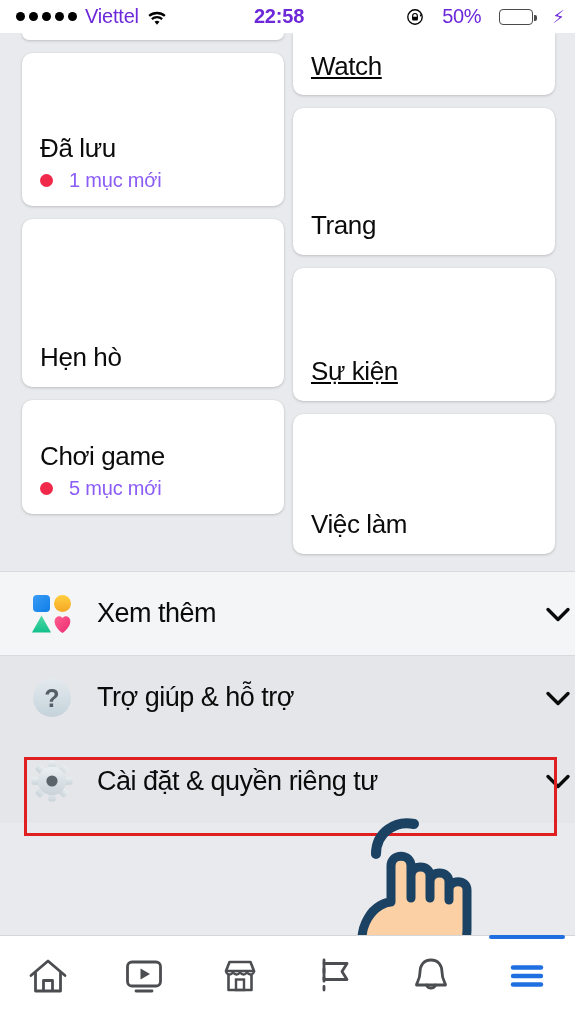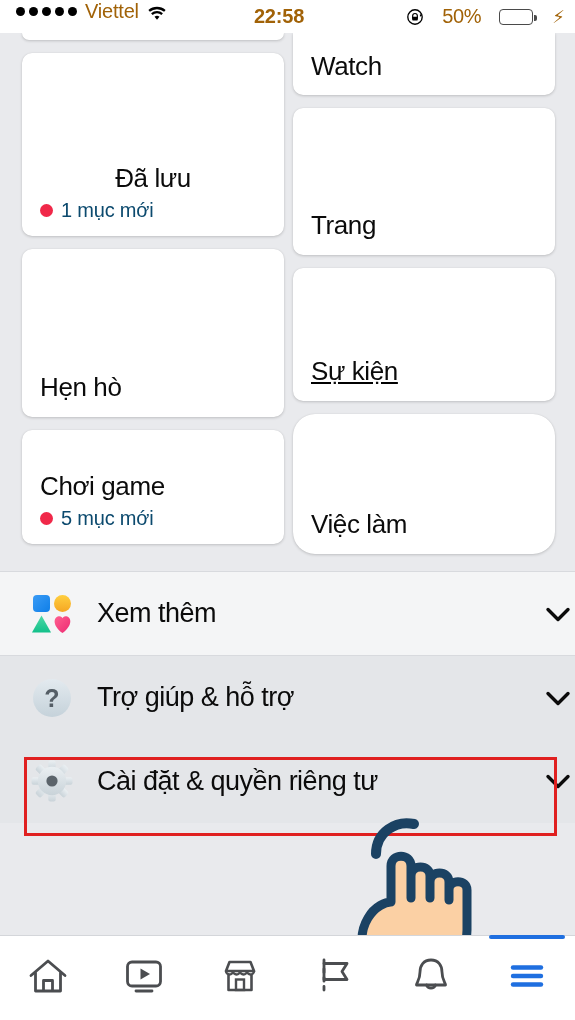--- a/index.html
+++ b/index.html
@@ -14,24 +14,24 @@
     width: 575px; height: 1020px;
     background: #e9eaed;
     overflow: hidden;
   }
 
   
   #statusbar {
     position: absolute; top: 0; left: 0;
     width: 575px; height: 33px;
     background: #ffffff;
-    display: flex; align-items: flex-start;
+    display: flex; align-items: center;
     z-index: 40;
     font-size: 20px;
-    color: #a16207;
+    color: #6d28d9;
   }
   .sb-left { display: flex; align-items: center; padding-left: 16px; gap: 8px; }
   .sb-dots { display: flex; gap: 4px; align-items: center; }
   .sb-dot { width: 9px; height: 9px; border-radius: 50%; background: #000; }
   .sb-carrier { font-size: 20px; letter-spacing: -0.2px; }
   .sb-wifi { display: inline-block; width: 20px; height: 16px; }
   .sb-center {
     position: absolute; left: 0; right: 17px; top: 0; height: 33px;
     display: flex; align-items: center; justify-content: center;
     font-size: 20px; font-weight: bold; letter-spacing: -0.2px;
@@ -83,24 +83,24 @@
     justify-content: flex-end;
     margin-bottom: 13px;
   }
   .card-title {
     font-size: 26px;
     color: #0b0b0b;
     letter-spacing: -0.4px;
     line-height: 1.15;
   }
   .card-sub {
-    display: flex; align-items: center; gap: 8px;
+    display: flex; align-items: center; gap: 16px;
     margin-top: 5px;
     font-size: 20px;
-    color: #0c4a6e;
+    color: #8b5cf6;
     letter-spacing: -0.2px;
   }
   .red-dot { width: 13px; height: 13px; border-radius: 50%; background: #f02849; flex: none; }
 
   
   #list { position: absolute; left: 0; width: 575px; }
   .row {
     position: relative;
     display: flex; align-items: center;
     height: 84px;
@@ -204,21 +204,21 @@
   </div>
 
   <div id="content">
 
     <div id="grid">
 
       <div class="col col-left">
 
         <div class="card" style="height:7px; margin-bottom:13px; padding:0; border-radius:0 0 10px 10px;"></div>
 
-        <div class="card" style="height:183px;text-align:center;">
+        <div class="card" style="height:153px;">
           <div class="card-title">Đã lưu</div>
           <div class="card-sub">
             <span class="red-dot"></span>
             <span>1 mục mới</span>
           </div>
         </div>
 
         <div class="card" style="height:168px;">
           <div class="card-title">Hẹn hò</div>
         </div>
@@ -227,33 +227,33 @@
           <div class="card-title">Chơi game</div>
           <div class="card-sub">
             <span class="red-dot"></span>
             <span>5 mục mới</span>
           </div>
         </div>
       </div>
 
       <div class="col col-right">
 
-        <div class="card" style="height:62px; border-radius:0 0 10px 10px; padding-bottom:13px;">
+        <div class="card" style="height:62px; border-radius:0 0 10px 10px; padding-bottom:13px;text-decoration:underline;">
           <div class="card-title">Watch</div>
         </div>
 
         <div class="card" style="height:147px;">
           <div class="card-title">Trang</div>
         </div>
 
         <div class="card" style="height:133px;text-decoration:underline;">
           <div class="card-title">Sự kiện</div>
         </div>
 
-        <div class="card" style="height:140px;border-radius:22px;">
+        <div class="card" style="height:140px;">
           <div class="card-title">Việc làm</div>
         </div>
       </div>
     </div>
 
     <div id="list" style="top:538px;">
 
       <div class="row row-light row-sep-top">
         <span class="row-icon">
           <svg viewBox="0 0 44 44" width="44" height="44">

